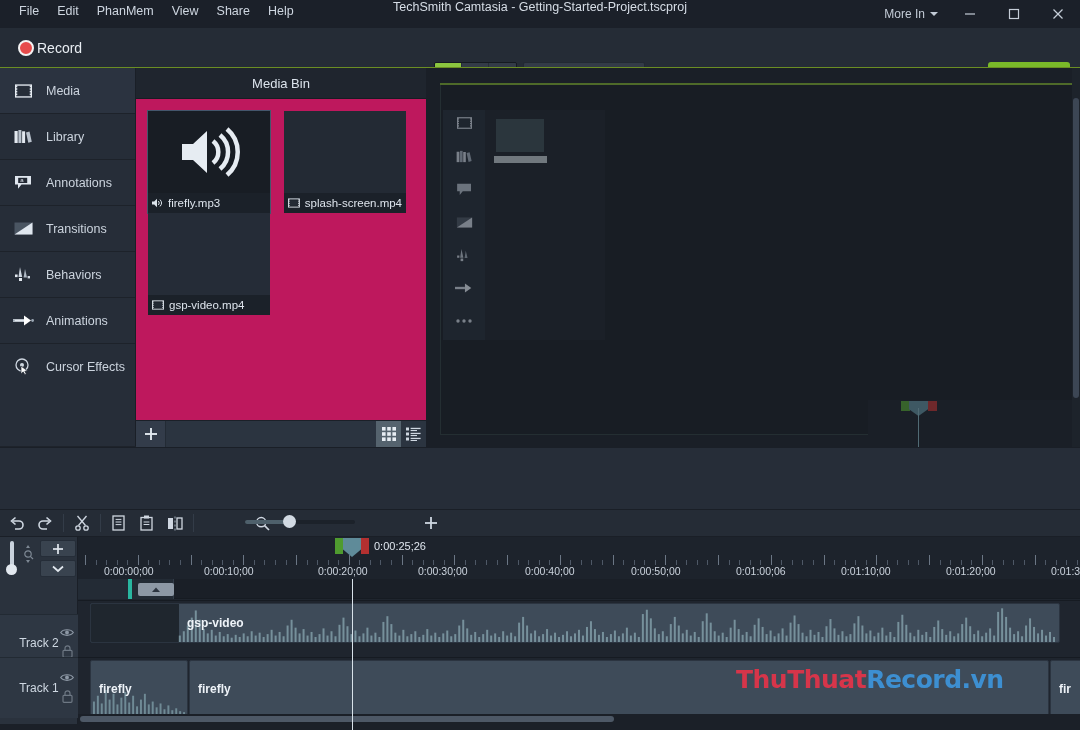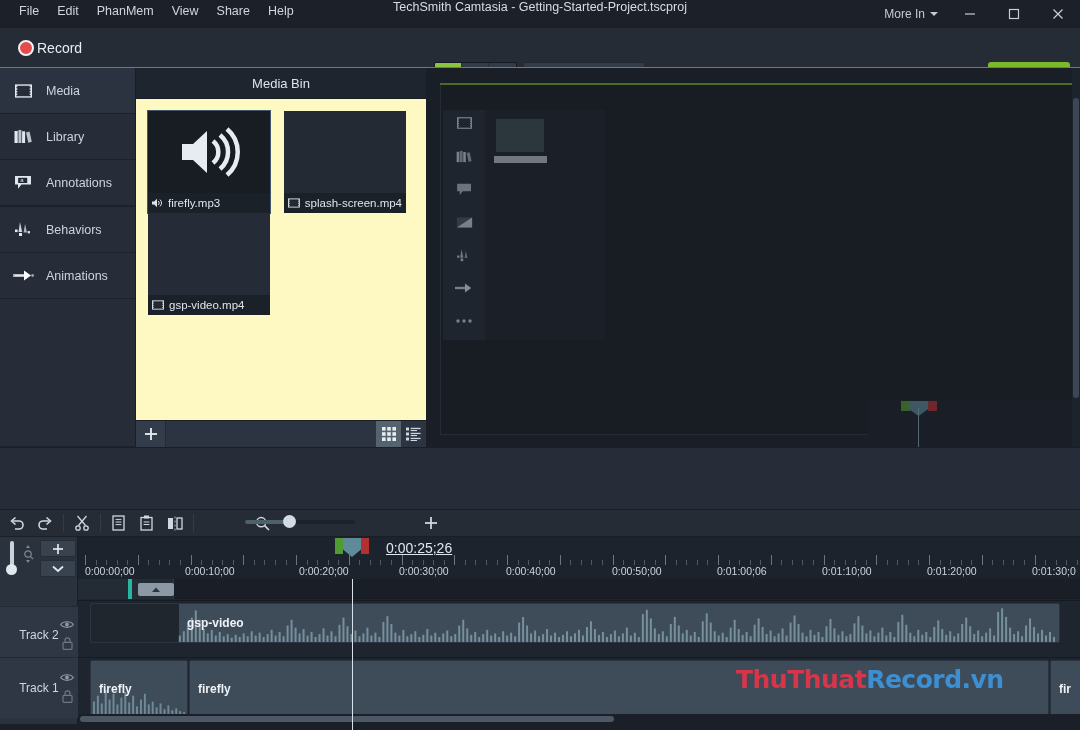--- a/index.html
+++ b/index.html
@@ -107,21 +107,21 @@
   .more-row {
     position:absolute; left:0; top:420px; width:136px; height:27px;
     background:#2d3643; display:flex; align-items:center; justify-content:center;
     font-size:12px; color:#cfd7e1; cursor:pointer; border-top:1px solid #1b2028;
     border-right:1px solid #1a1f27;
   }
 
   
   .mediabin {
     position:absolute; left:136px; top:68px; width:290px; height:379px;
-    background:#fef9c3;
+    background:#be185d;
   }
   .bin-header {
     height:31px; background:#1f252e; display:flex; align-items:center;
     justify-content:center; font-size:13px; color:#dbe3ec;
     border-bottom:1px solid #171c23;
   }
   .bin-body { position:relative; height:348px; padding:12px; }
   .media-tile {
     position:absolute; width:122px;
   }
@@ -268,31 +268,31 @@
 
   .ruler {
     position:absolute; left:78px; top:0; width:1002px; height:42px;
     background:#1d232c; overflow:hidden;
   }
   .ruler-ticks { position:absolute; left:0; top:18px; width:1002px; height:10px; }
   .tick { position:absolute; bottom:0; width:1px; background:#4e5866; }
   .tick.major { height:10px; background:#6b7685; }
   .tick.minor { height:5px; }
   .ruler-label {
-    position:absolute; top:28px; font-size:10.5px; color:#cbd3dd; white-space:nowrap;
+    position:absolute; top:28px; font-size:10.5px; color:#cbd3dd; white-space:nowrap;margin-left:19px;
   }
   .ph-marker { position:absolute; top:1px; }
   .ph-green { position:absolute; left:-17px; top:0; width:8px; height:16px; background:#4f9b2f; }
   .ph-red { position:absolute; left:9px; top:0; width:8px; height:16px; background:#b33030; }
   .ph-body {
     position:absolute; left:-9px; top:0; width:18px; height:19px; background:#5f8b99;
     clip-path: polygon(0 0,100% 0,100% 60%,50% 100%,0 60%);
   }
   .ph-time {
-    position:absolute; left:34px; top:2px; font-size:14px; color:#dfe6ee; white-space:nowrap;text-decoration:underline;
+    position:absolute; left:22px; top:2px; font-size:11px; color:#dfe6ee; white-space:nowrap;
   }
   .ph-line {
     position:absolute; width:1px; background:#d8e2ea; top:42px; height:151px; z-index:40;
   }
 
   .tracks-area {
     position:absolute; left:78px; top:42px; width:1002px; height:151px;
     background:#1f252e; overflow:hidden;
   }
   .marker-row {
@@ -460,20 +460,29 @@
       <span class="ic">
         <svg width="19" height="15" viewBox="0 0 19 15">
             <path d="M1 1h16v8.5H7.5L4 13.8V9.5H1z" fill="#dfe6ee"></path>
             <rect x="4.2" y="2.8" width="9" height="5.2" fill="#222833"></rect>
             <text x="6.3" y="7.4" font-size="6" fill="#dfe6ee" font-family="sans-serif">a</text>
           </svg>
       </span>
       <span>Annotations</span>
     </div>
     <div class="side-divider"></div>
+    <div class="side-item">
+      <span class="ic">
+        <svg width="19" height="13" viewBox="0 0 19 13">
+            <rect x="0.5" y="0.5" width="18" height="12" fill="#4a5562"></rect>
+            <path d="M0.5 12.5 L18.5 0.5 L18.5 12.5 Z" fill="#dfe6ee"></path>
+          </svg>
+      </span>
+      <span>Transitions</span>
+    </div>
     <div class="side-divider"></div>
     <div class="side-item">
       <span class="ic">
         <svg width="19" height="15" viewBox="0 0 19 15">
             <path d="M6 0 L8.2 10 L4.5 10 Z" fill="#cfd7e1"></path>
             <path d="M11 2 L13 10.5 L9.6 10.5 Z" fill="#aeb8c4"></path>
             <rect x="1" y="7.5" width="2.6" height="2.6" fill="#e2e8ef"></rect>
             <rect x="5" y="11" width="3" height="3" fill="#e2e8ef"></rect>
             <rect x="13.6" y="9" width="2.4" height="2.4" fill="#cfd7e1"></rect>
           </svg>
@@ -486,20 +495,30 @@
         <svg width="21" height="11" viewBox="0 0 21 11">
             <line x1="0" y1="5.5" x2="11" y2="5.5" stroke="#e2e8ef" stroke-width="2.6"></line>
             <path d="M11 0.5 L18 5.5 L11 10.5 Z" fill="#ffffff"></path>
             <circle cx="19.6" cy="5.5" r="1.4" fill="#9aa6b3"></circle>
             <circle cx="0.8" cy="5.5" r="1" fill="#9aa6b3"></circle>
           </svg>
       </span>
       <span>Animations</span>
     </div>
     <div class="side-divider"></div>
+    <div class="side-item">
+      <span class="ic">
+        <svg width="18" height="17" viewBox="0 0 18 17">
+            <circle cx="8" cy="7" r="6" fill="none" stroke="#cfd7e1" stroke-width="1.3"></circle>
+            <circle cx="8" cy="7" r="2" fill="#cfd7e1"></circle>
+            <path d="M7 8 L7 16 L9.2 13.8 L10.8 16.6 L12.3 15.9 L10.8 13.2 L13.6 13z" fill="#ffffff" stroke="#262d38" stroke-width="0.7"></path>
+          </svg>
+      </span>
+      <span>Cursor Effects</span>
+    </div>
   </div>
 
 
   <div class="mediabin">
     <div class="bin-header">Media Bin</div>
     <div class="bin-body">
 
       <div class="media-tile selected" style="left:12px; top:12px;">
         <div class="tile-thumb sel">
           <svg width="62" height="52" viewBox="0 0 62 52">
@@ -792,21 +811,21 @@
               <line x1="1" y1="6" x2="11" y2="6" stroke="#e2e8ef" stroke-width="1.7"></line>
             </svg>
         </div>
         <div class="sq-btn" style="top:23px;">
           <svg width="12" height="8" viewBox="0 0 12 8">
               <path d="M1 1.5 L6 6 L11 1.5" fill="none" stroke="#e2e8ef" stroke-width="1.7"></path>
             </svg>
         </div>
       </div>
 
-      <div class="track-head" style="top:69px; height:57px;">
+      <div class="track-head" style="top:77px; height:57px;">
         <span>Track 2</span>
         <span class="th-icons">
           <svg width="14" height="9" viewBox="0 0 14 9">
               <path d="M0.7 4.5 C3 0.8 11 0.8 13.3 4.5 C11 8.2 3 8.2 0.7 4.5 Z" fill="none" stroke="#8d98a5" stroke-width="1.2"></path>
               <circle cx="7" cy="4.5" r="1.9" fill="#8d98a5"></circle>
             </svg>
           <svg width="11" height="13" viewBox="0 0 11 13">
               <rect x="1" y="5.3" width="9" height="7" rx="1" fill="none" stroke="#6e7884" stroke-width="1.2"></rect>
               <path d="M3 5.3 V3.3 a2.5 2.5 0 0 1 5 0 V5.3" fill="none" stroke="#6e7884" stroke-width="1.2"></path>
             </svg>

